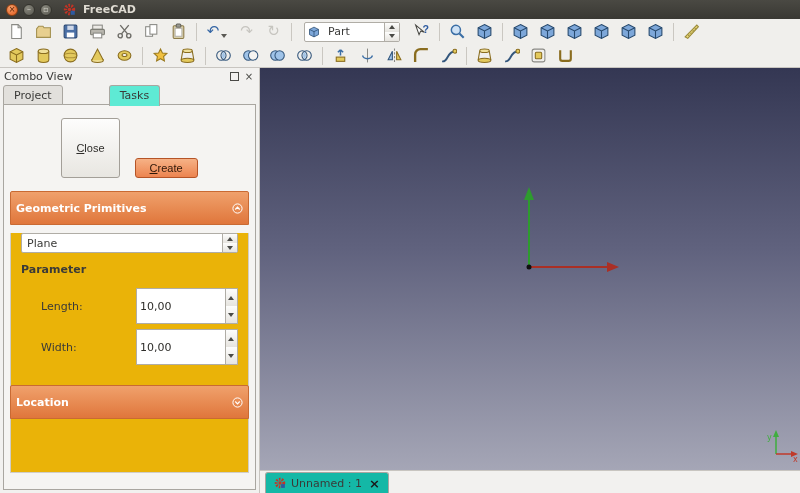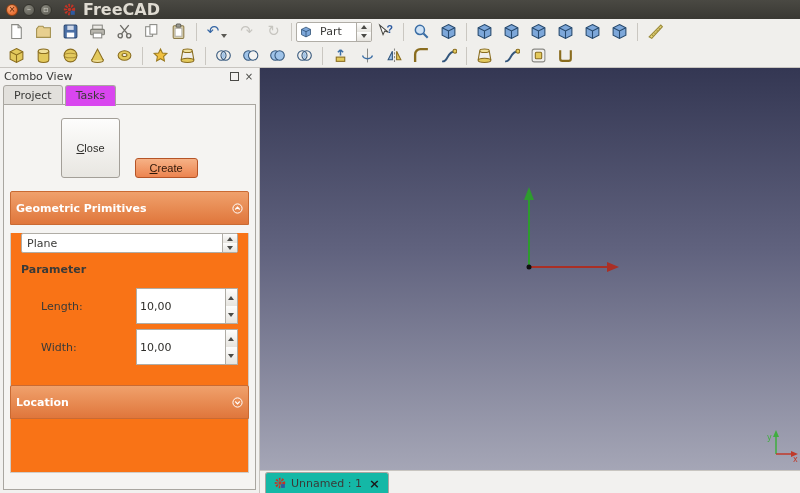--- a/index.html
+++ b/index.html
@@ -12,41 +12,41 @@
   .titlebar{position:absolute;top:0;left:0;right:0;height:19px;
     background:linear-gradient(#4a4943,#393833);display:flex;align-items:center;
     padding:0 6px;gap:5px;box-sizing:border-box;}
   .winbtn{width:12px;height:12px;border-radius:50%;display:flex;align-items:center;
     justify-content:center;font-size:8px;line-height:1;color:#2e2d28;cursor:default;}
   .winbtn.close{background:radial-gradient(circle at 35% 30%,#f8a06a,#de5a1f);
     border:1px solid #8a3f12;color:#5a2408;box-sizing:border-box;}
   .winbtn.minmax{background:radial-gradient(circle at 35% 30%,#8a897f,#55544c);
     border:1px solid #34332d;box-sizing:border-box;color:#cfcdc5;}
   .titlebar .app-ic{width:13px;height:13px;margin-left:6px;}
-  .wtitle{color:#dfdbd2;font-weight:bold;font-size:16px;margin-left:2px;}
+  .wtitle{color:#dfdbd2;font-weight:bold;font-size:11px;margin-left:2px;}
 
   
   .toolbar{position:absolute;left:0;right:0;display:flex;align-items:center;
     padding-left:3px;background:#f0efec;box-sizing:border-box;}
   .toolbar.row1{top:19px;height:25px;}
   .toolbar.row2{top:44px;height:24px;border-bottom:1px solid #c8c5c0;}
   .tb{width:25px;height:22px;margin:0 1px;border:none;background:transparent;
     padding:1px;display:flex;align-items:center;justify-content:center;border-radius:3px;}
   .tb svg{width:17px;height:17px;}
   .tb.glyph{font-size:15px;line-height:1;font-family:"DejaVu Sans",sans-serif;}
   .tb.undo{color:#3465a4;width:30px;}
   .tb.disabled{color:#a5a39c;opacity:.55;}
   .caret{width:0;height:0;border-left:3px solid transparent;border-right:3px solid transparent;
     border-top:4px solid #5a5954;margin-left:2px;margin-top:8px;}
   .sep{width:1px;height:18px;background:#cac7c1;margin:0 4px;}
 
   
   .combo{height:20px;background:#fff;border:1px solid #b0ada6;border-radius:2px;
     display:flex;align-items:center;box-sizing:border-box;}
-  .combo.wb{width:76px;margin:0 0;padding-left:3px;gap:8px;}
+  .combo.wb{width:96px;margin:0 8px;padding-left:3px;gap:8px;}
   .combo .cval{flex:1;text-align:left;}
   .spinner{display:flex;flex-direction:column;width:14px;align-self:stretch;
     border-left:1px solid #b0ada6;}
   .spinner .sc{flex:1;display:flex;align-items:center;justify-content:center;
     background:linear-gradient(#fdfdfc,#e6e4df);}
   .tri-up{width:0;height:0;border-left:3px solid transparent;border-right:3px solid transparent;
     border-bottom:4px solid #4a4a46;}
   .tri-down{width:0;height:0;border-left:3px solid transparent;border-right:3px solid transparent;
     border-top:4px solid #4a4a46;}
 
@@ -55,39 +55,39 @@
     background:#f2f1ef;border-right:1px solid #c8c5c0;box-sizing:border-box;}
   .cv-title{position:absolute;top:0;left:0;right:0;height:17px;display:flex;
     align-items:center;padding:1px 4px;box-sizing:border-box;}
   .cv-title .t{flex:1;}
   .cv-mini{width:12px;height:12px;display:flex;align-items:center;justify-content:center;
     margin-left:3px;color:#4a4a46;font-size:10px;line-height:1;}
   .dockbox{width:7px;height:7px;border:1px solid #4a4a46;}
   .cv-tabs{position:absolute;top:17px;left:3px;height:20px;display:flex;z-index:2;}
   .tab{box-sizing:border-box;height:20px;border:1px solid #a9a6a0;background:#e2e0dc;
     border-radius:3px 3px 0 0;padding:3px 10px 0;margin-right:2px;}
-  .tab.active{background:#d946ef;height:21px;border-bottom:none;}
+  .tab.active{background:#5eead4;height:21px;border-bottom:none;margin-left:44px;}
   .task-panel{position:absolute;top:36px;left:3px;right:3px;bottom:3px;
     border:1px solid #a9a6a0;background:#f5f4f2;z-index:1;}
 
   .task-buttons{display:flex;justify-content:center;gap:15px;margin:13px 0 13px;}
   .task-btn{font-size:11px;padding:3px 14px;border-radius:3px;border:1px solid #a39f98;
     background:linear-gradient(#fdfdfc,#e8e6e1);color:#2e2d2a;}
   .task-btn span{display:inline-block;}
   .task-btn span::first-letter{text-decoration:underline;}
   .task-btn.create{background:linear-gradient(#f6b286,#ec8450);border:1px solid #b55427;
     color:#2e1708;margin-top:40px;}
 
   .section{margin:0 6px;}
   .sec-header{height:17px;background:linear-gradient(#f0a16c,#e0763b);
     border:1px solid #c96a33;border-radius:2px 2px 0 0;display:flex;align-items:center;
     padding:16px 5px;box-sizing:border-box;}
   .sec-header .st{flex:1;color:#fff;font-weight:bold;font-size:11px;}
   .sec-header svg{width:11px;height:11px;}
-  .sec-body{border:1px solid #d0cdc8;border-top:none;background:#f97316;height:240px;
+  .sec-body{border:1px solid #d0cdc8;border-top:none;background:#eab308;height:240px;
     box-sizing:border-box;}
   .gp-combo{margin:8px 10px 0;padding-left:5px;}
   .param-h{font-weight:bold;margin:10px 0 12px 10px;}
   .frow{display:flex;align-items:center;margin:5px 10px 5px 30px;}
   .frow label{flex:1;}
   .spin{display:flex;width:102px;height:36px;background:#fff;border:1px solid #b0ada6;
     box-sizing:border-box;}
   .spin input{border:none;outline:none;width:100%;min-width:0;font-size:11px;
     font-family:"DejaVu Sans",sans-serif;padding:0 3px;background:transparent;color:#2e2d2a;}
   .loc-header{position:absolute;left:6px;right:6px;bottom:70px;}

